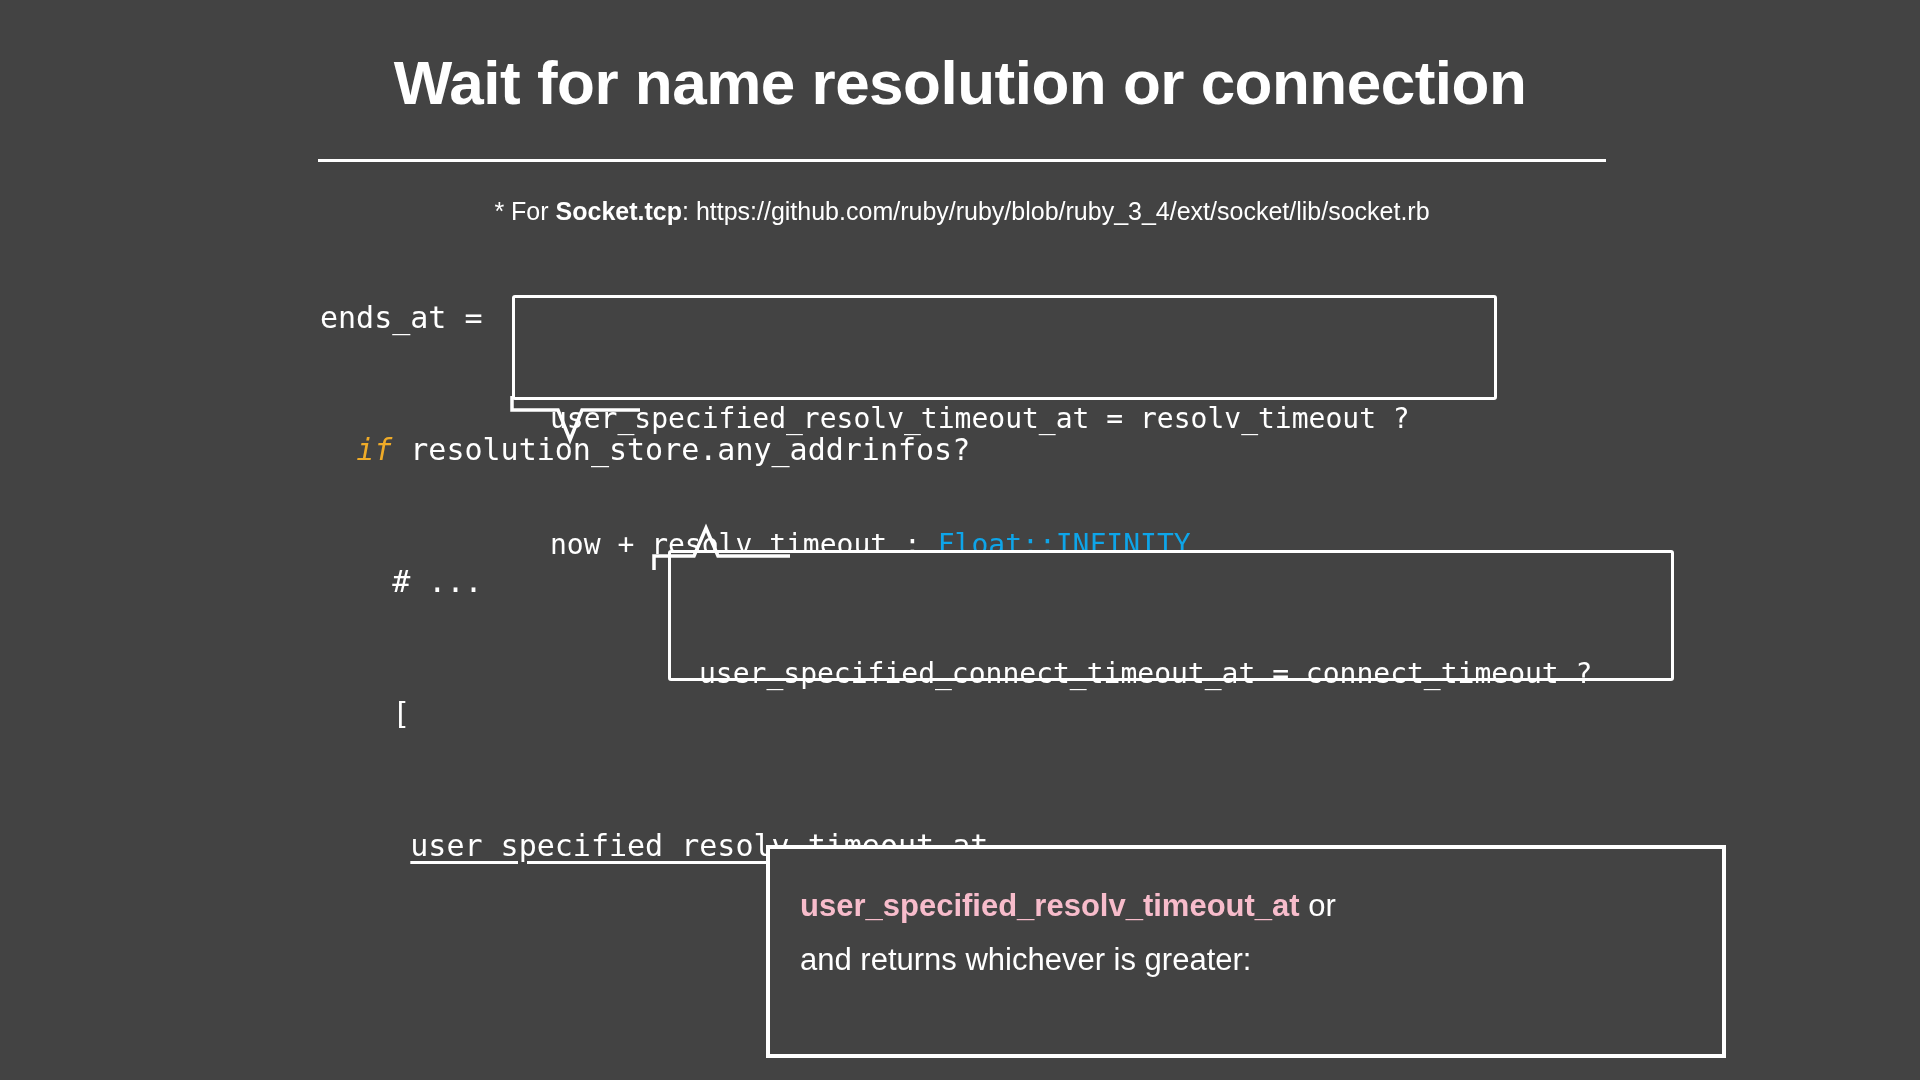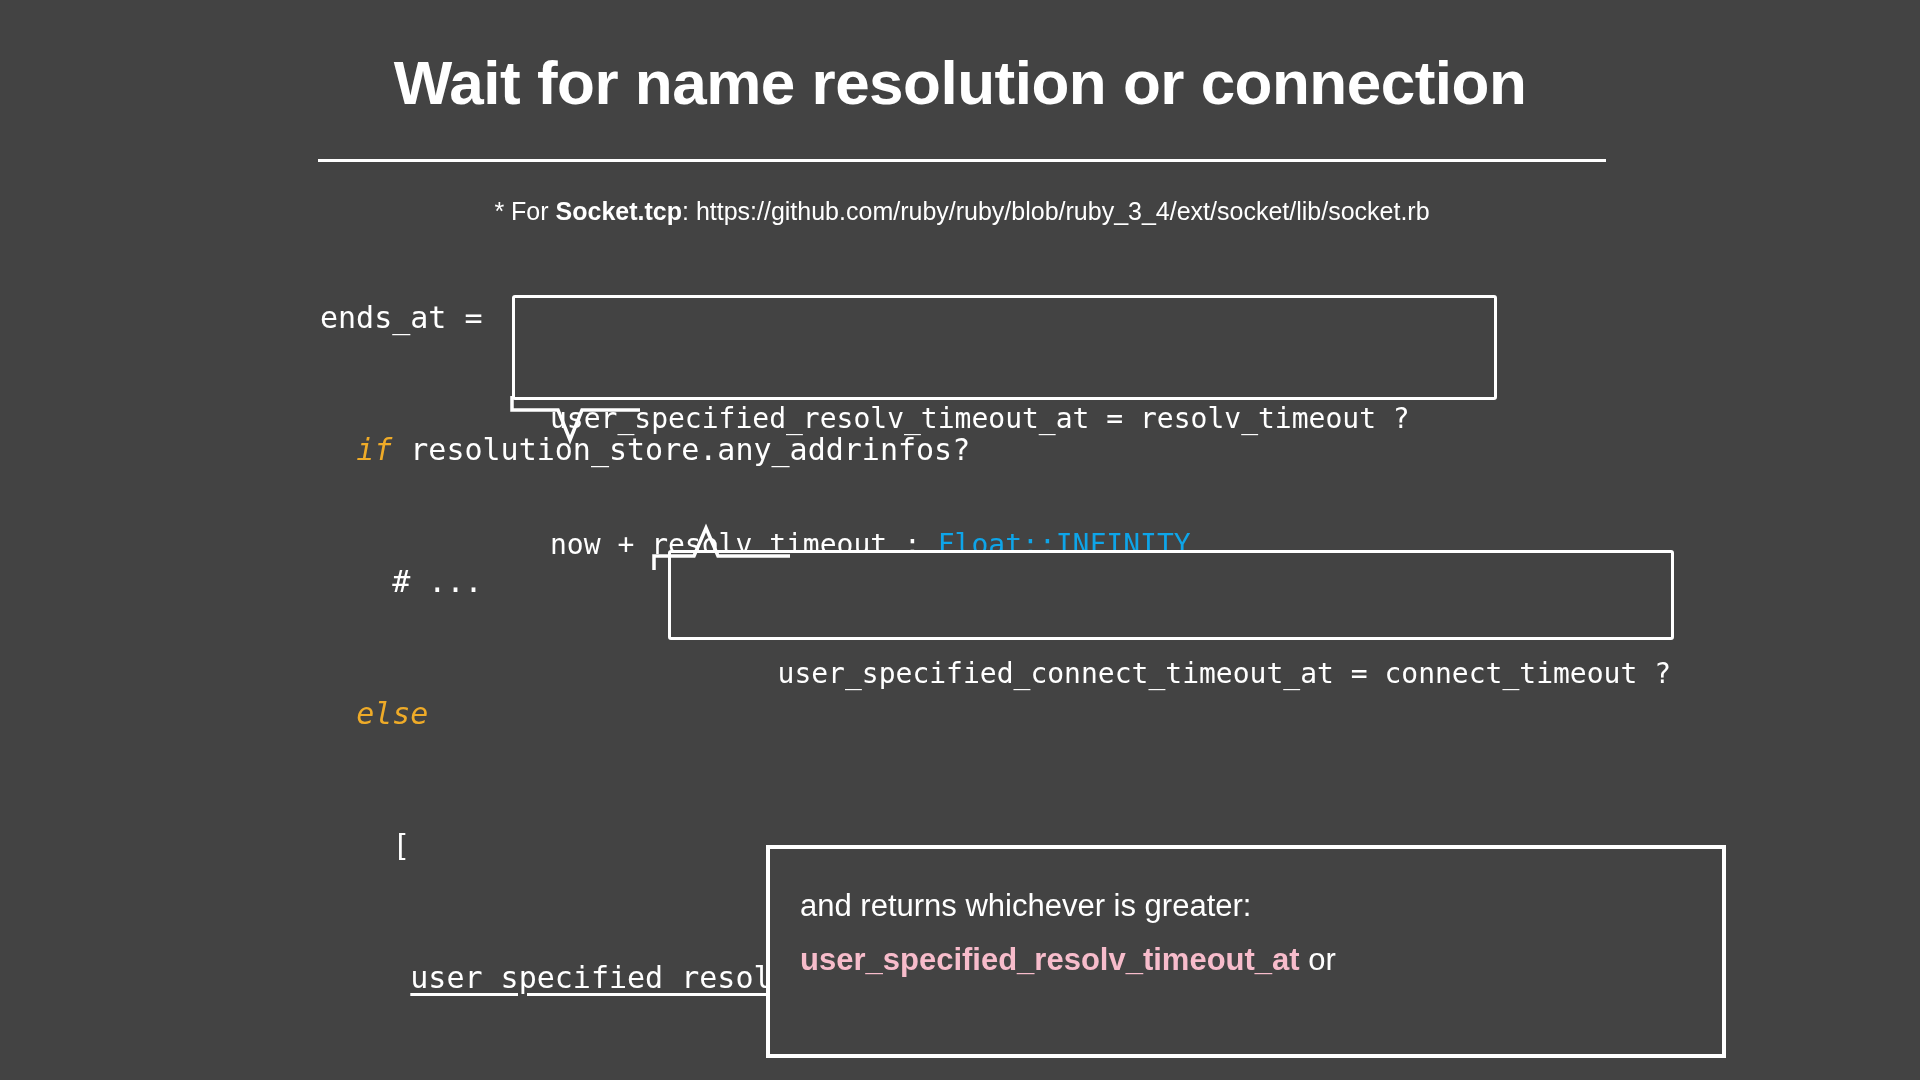--- a/index.html
+++ b/index.html
@@ -97,25 +97,24 @@
     height: 105px;
     padding: 16px 0 0 35px;
     font-size: 28px;
     line-height: 42px;
   }
 
   #callout-connect {
     left: 668px;
     top: 550px;
     width: 1006px;
-    height: 90px;
+    height: 131px;
     padding: 16px 0 0 28px;
     font-size: 28px;
     line-height: 42px;
-    text-align: right;
   }
 
   
   .tail {
     position: absolute;
     pointer-events: none;
   }
   #tail-resolv { left: 500px; top: 396px; width: 140px; height: 52px; }
   #tail-connect { left: 650px; top: 520px; width: 140px; height: 52px; }
 
@@ -147,21 +146,20 @@
 
 <div class="slide-title">Wait for name resolution or connection</div>
 
 <div class="footnote-rule"></div>
 <div class="footnote"><span>* For </span><b>Socket.tcp</b><span>: </span><span>https://github.com/ruby/ruby/blob/ruby_3_4/ext/socket/lib/socket.rb</span></div>
 
 <div class="code-block">
   <div class="code-line"><span>ends_at =</span></div>
   <div class="code-line">  <span class="kw">if</span><span> resolution_store.any_addrinfos?</span></div>
   <div class="code-line">    <span># ...</span></div>
-  <div class="code-line">  <span class="kw">else</span></div>
   <div class="code-line">    <span>[</span></div>
   <div class="code-line">     <span class="u-line">user_specified_resolv_timeout_at,</span></div>
   
   
   
 </div>
 
 <div class="callout" id="callout-resolv">
   <div class="c-line"><span>user_specified_resolv_timeout_at = resolv_timeout ?</span></div>
   <div class="c-line"><span>now + resolv_timeout : </span><span class="lit">Float::INFINITY</span></div>
@@ -171,15 +169,15 @@
 </svg>
 
 <div class="callout" id="callout-connect">
   <div class="c-line"><span>user_specified_connect_timeout_at = connect_timeout ?</span></div>
 </div>
 <svg class="tail" id="tail-connect" viewBox="0 0 140 52">
   <polyline points="4,50 4,36 44,36 56,8 68,36 140,36" fill="none" stroke="#ffffff" stroke-width="3.5" stroke-linejoin="miter"></polyline>
 </svg>
 
 <div id="explain-box">
+  <div class="e-line"><span class="ident">user_specified_resolv_timeout_at</span><span> or</span></div>
   <div class="e-line"><span>and returns whichever is greater:</span></div>
-  <div class="e-line"><span class="ident">user_specified_resolv_timeout_at</span><span> or</span></div>
 </div>
 
 </body></html>

